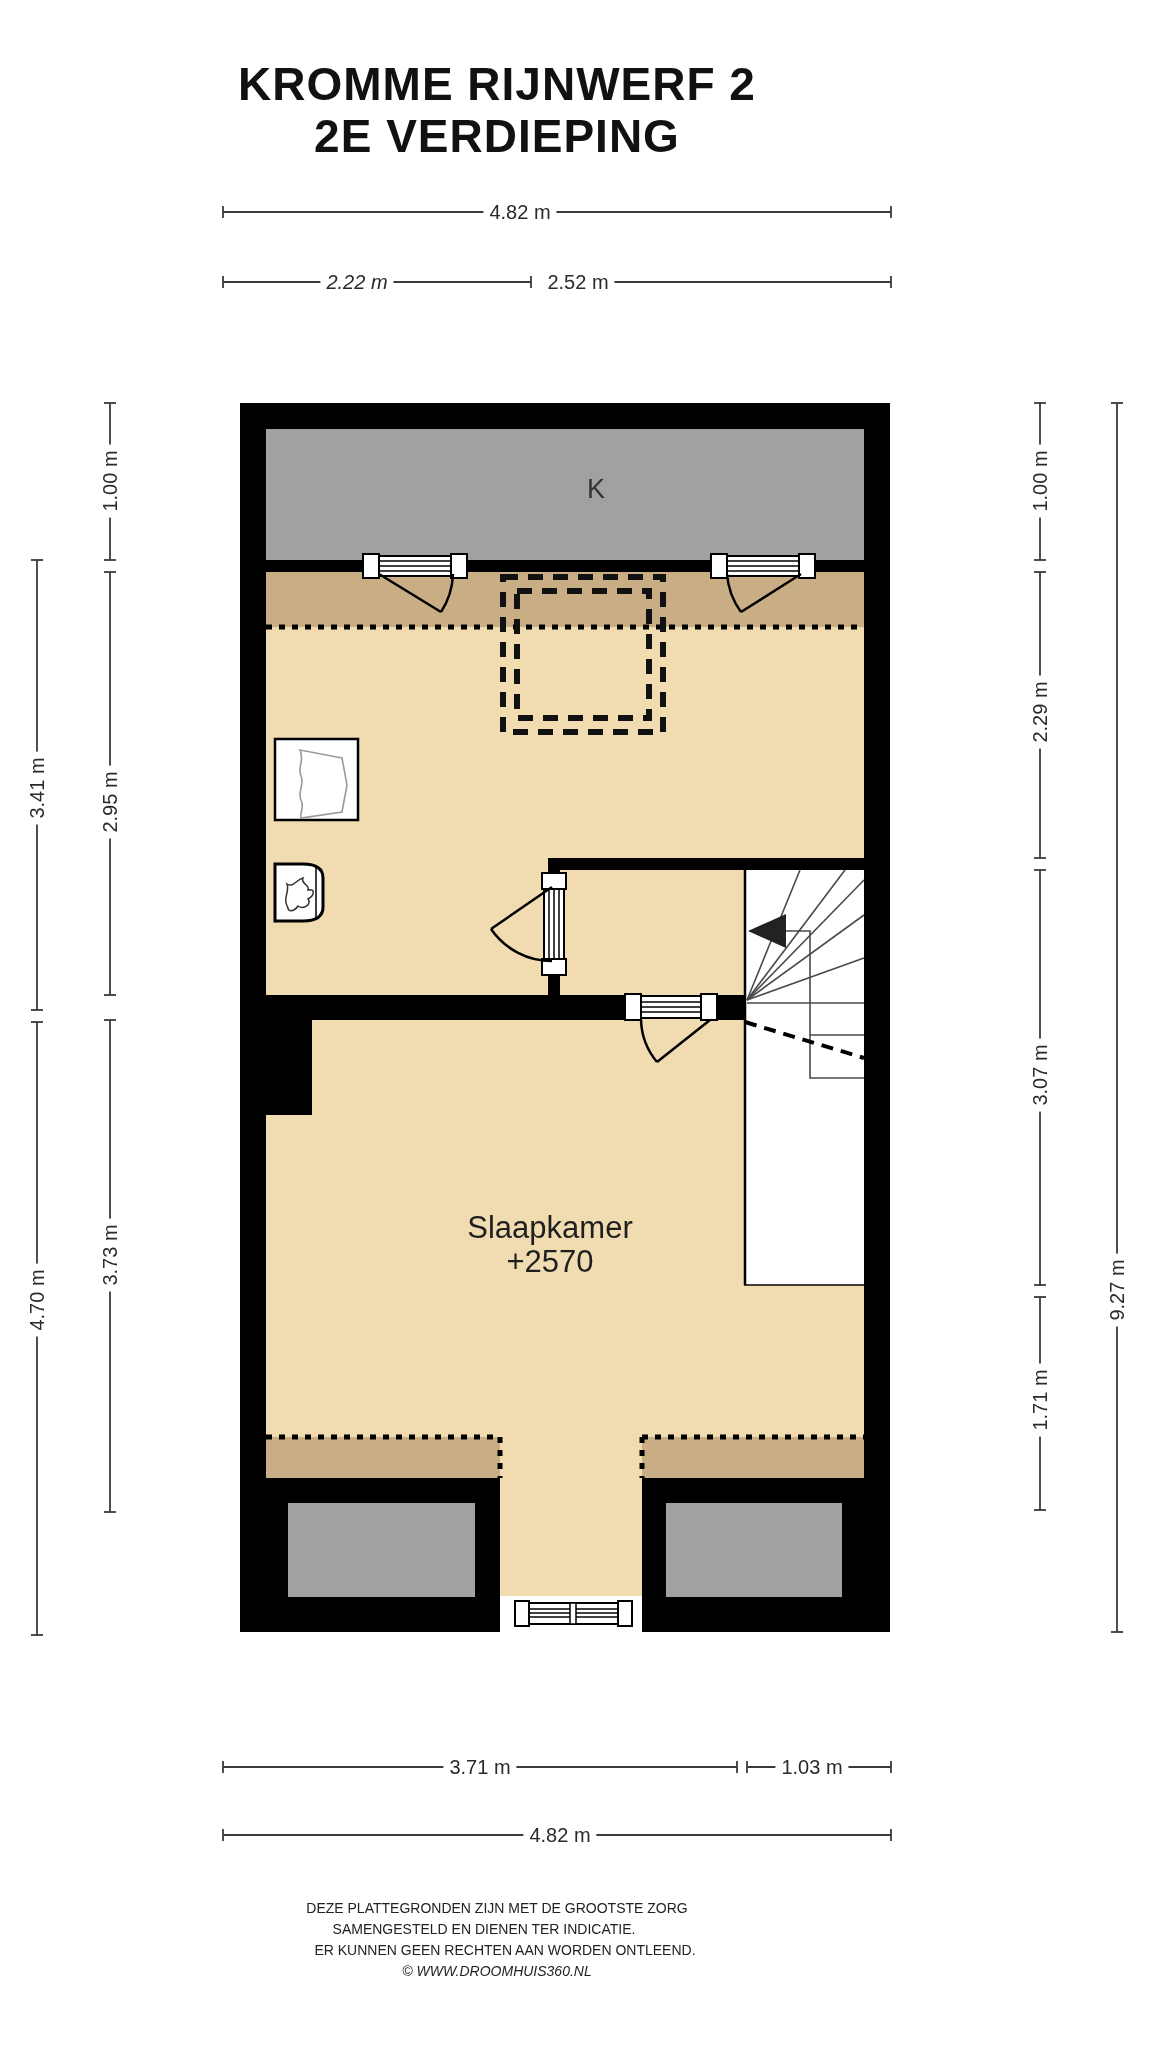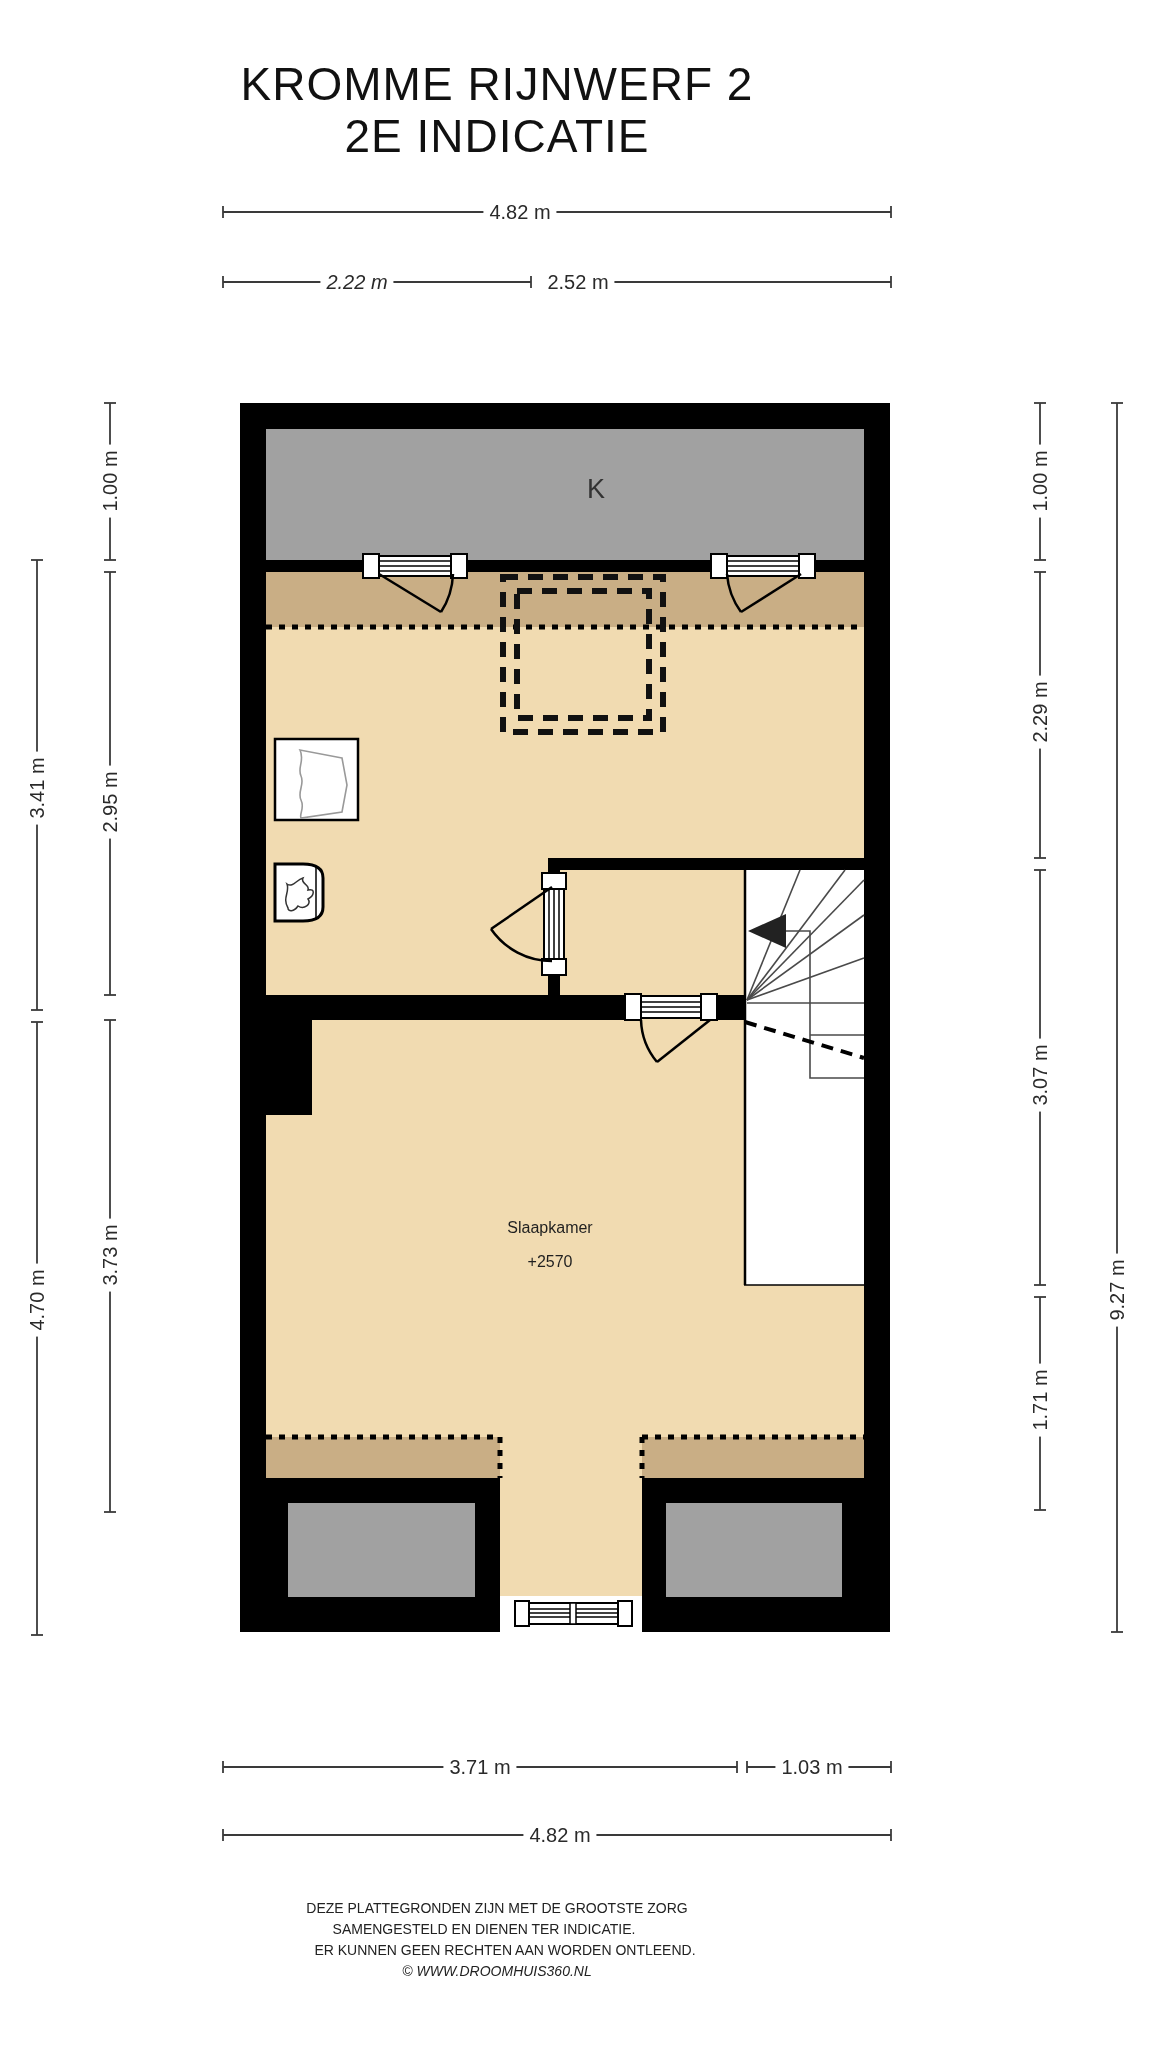--- a/index.html
+++ b/index.html
@@ -3,34 +3,34 @@
 <meta charset="utf-8">
 <style>
   html,body{margin:0;padding:0;background:#fff;}
   #page{position:relative;width:1152px;height:2048px;background:#ffffff;overflow:hidden;
         font-family:"Liberation Sans", sans-serif;}
   #plan-svg{position:absolute;left:0;top:0;}
   .lbl{position:absolute;transform:translate(-50%,-50%);white-space:nowrap;
        background:#ffffff;color:#2a2a2a;font-size:20px;padding:0 6px;line-height:1;}
   .lbl.v{transform:translate(-50%,-50%) rotate(-90deg);}
   .title{position:absolute;transform:translate(-50%,-50%);white-space:nowrap;
-         color:#111;font-size:46px;letter-spacing:1px;font-weight:400;}
+         color:#111;font-size:46px;letter-spacing:1px;font-weight:700;}
   .room-label{position:absolute;transform:translate(-50%,-50%);white-space:nowrap;
-              color:#1f1f1f;font-size:16px;background:transparent;padding:0;}
+              color:#1f1f1f;font-size:31px;background:transparent;padding:0;}
   .k-label{font-size:27px;color:#333;}
   .footer-line{position:absolute;transform:translate(-50%,-50%);white-space:nowrap;
                color:#222;font-size:14px;}
 </style>
 </head>
 <body>
 
 <div id="page">
 
   <div class="title" style="left:497px;top:84px;">KROMME RIJNWERF 2</div>
-  <div class="title" style="left:497px;top:136px;">2E INDICATIE</div>
+  <div class="title" style="left:497px;top:136px;">2E VERDIEPING</div>
 
   <svg id="plan-svg" width="1152" height="2048" viewBox="0 0 1152 2048">
 
     <g>
       <rect x="266" y="429" width="598" height="1177" fill="#f1dbb1"></rect>
       <rect x="266" y="429" width="598" height="131" fill="#a1a1a1"></rect>
       <rect x="266" y="572" width="598" height="55" fill="#c9ae85"></rect>
       <rect x="266" y="1437" width="234" height="41" fill="#c9ae85"></rect>
       <rect x="642" y="1437" width="222" height="41" fill="#c9ae85"></rect>
       <rect x="266" y="1478" width="234" height="154" fill="#000"></rect>

